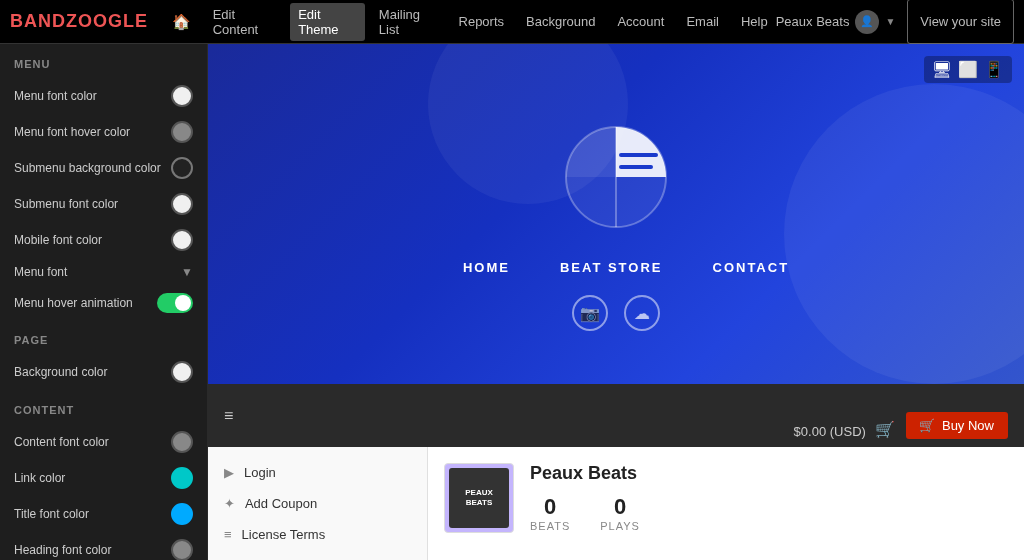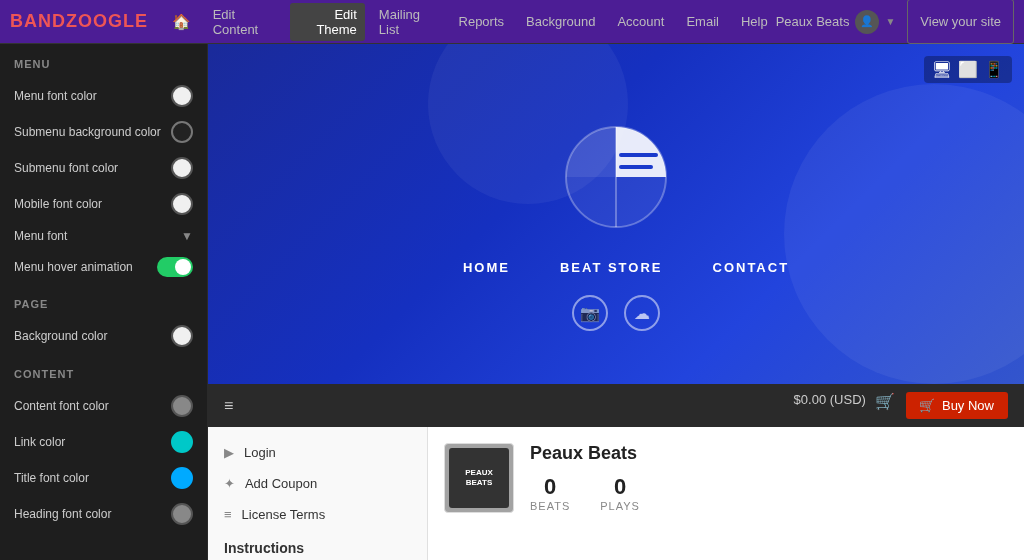--- a/index.html
+++ b/index.html
@@ -1,20 +1,20 @@
 <!DOCTYPE html>
 <html><head>
   <meta charset="utf-8">
   <style>
     * { margin: 0; padding: 0; box-sizing: border-box; }
     body { font-family: Arial, sans-serif; font-size: 13px; background: #1a1a1a; color: #ccc; width: 1024px; height: 560px; overflow: hidden; }
 
     
     .top-nav {
-      background: #4c1d95;
+      background: #000000;
       height: 44px;
       display: flex;
       align-items: center;
       padding: 0 10px;
       border-bottom: 1px solid #333;
     }
     .logo {
       font-size: 18px;
       font-weight: bold;
       color: white;
@@ -29,21 +29,21 @@
       flex: 1;
     }
     .nav-link {
       color: #bbb;
       text-decoration: none;
       font-size: 13px;
       padding: 4px 8px;
       border-radius: 3px;
       cursor: pointer;
     }
-    .nav-link.active { background: #444; color: white; text-align: right; }
+    .nav-link.active { background: #444; color: white; }
     .nav-home-icon { color: #bbb; font-size: 15px; padding: 4px 8px; }
     .nav-right {
       display: flex;
       align-items: center;
       gap: 12px;
     }
     .nav-user {
       display: flex;
       align-items: center;
       gap: 6px;
@@ -237,22 +237,23 @@
       display: flex;
       align-items: center;
       justify-content: space-between;
       padding: 8px 16px;
     }
     .hamburger-icon { color: #ccc; font-size: 16px; cursor: pointer; }
     .beat-store-price {
       color: #ccc;
       font-size: 13px;
       display: flex;
-      align-items: flex-start;
+      align-items: flex-end;
       gap: 10px;
+      margin-top: 20px;
     }
     .cart-icon { font-size: 16px; color: #ccc; cursor: pointer; }
     .buy-now-btn {
       background: #cc2200;
       color: white;
       border: none;
       padding: 6px 14px;
       border-radius: 3px;
       font-size: 13px;
       cursor: pointer;
@@ -296,21 +297,21 @@
       padding: 16px;
       background: white;
     }
     .beat-info {
       display: flex;
       align-items: flex-start;
       gap: 16px;
     }
     .beat-thumbnail {
       width: 70px; height: 70px;
-      background: #a3a3a3;
+      background: #c4b5fd;
       border-radius: 4px;
       overflow: hidden;
       display: flex; align-items: center; justify-content: center;
       border: 1px solid #ddd;
     }
     .beat-thumbnail-inner {
       width: 60px; height: 60px;
       background: #333;
       border-radius: 3px;
       display: flex; align-items: center; justify-content: center;
@@ -378,20 +379,24 @@
 
 <div class="main-layout">
 
   <div class="sidebar">
 
     <div class="sidebar-section-title">MENU</div>
 
     <div class="sidebar-row">
       <span class="sidebar-row-label">Menu font color</span>
       <div class="color-dot white"></div>
+    </div>
+    <div class="sidebar-row">
+      <span class="sidebar-row-label">Menu font hover color</span>
+      <div class="color-dot gray"></div>
     </div>
     <div class="sidebar-row">
       <span class="sidebar-row-label">Submenu background color</span>
       <div class="color-dot dark"></div>
     </div>
     <div class="sidebar-row">
       <span class="sidebar-row-label">Submenu font color</span>
       <div class="color-dot white"></div>
     </div>
     <div class="sidebar-row">

